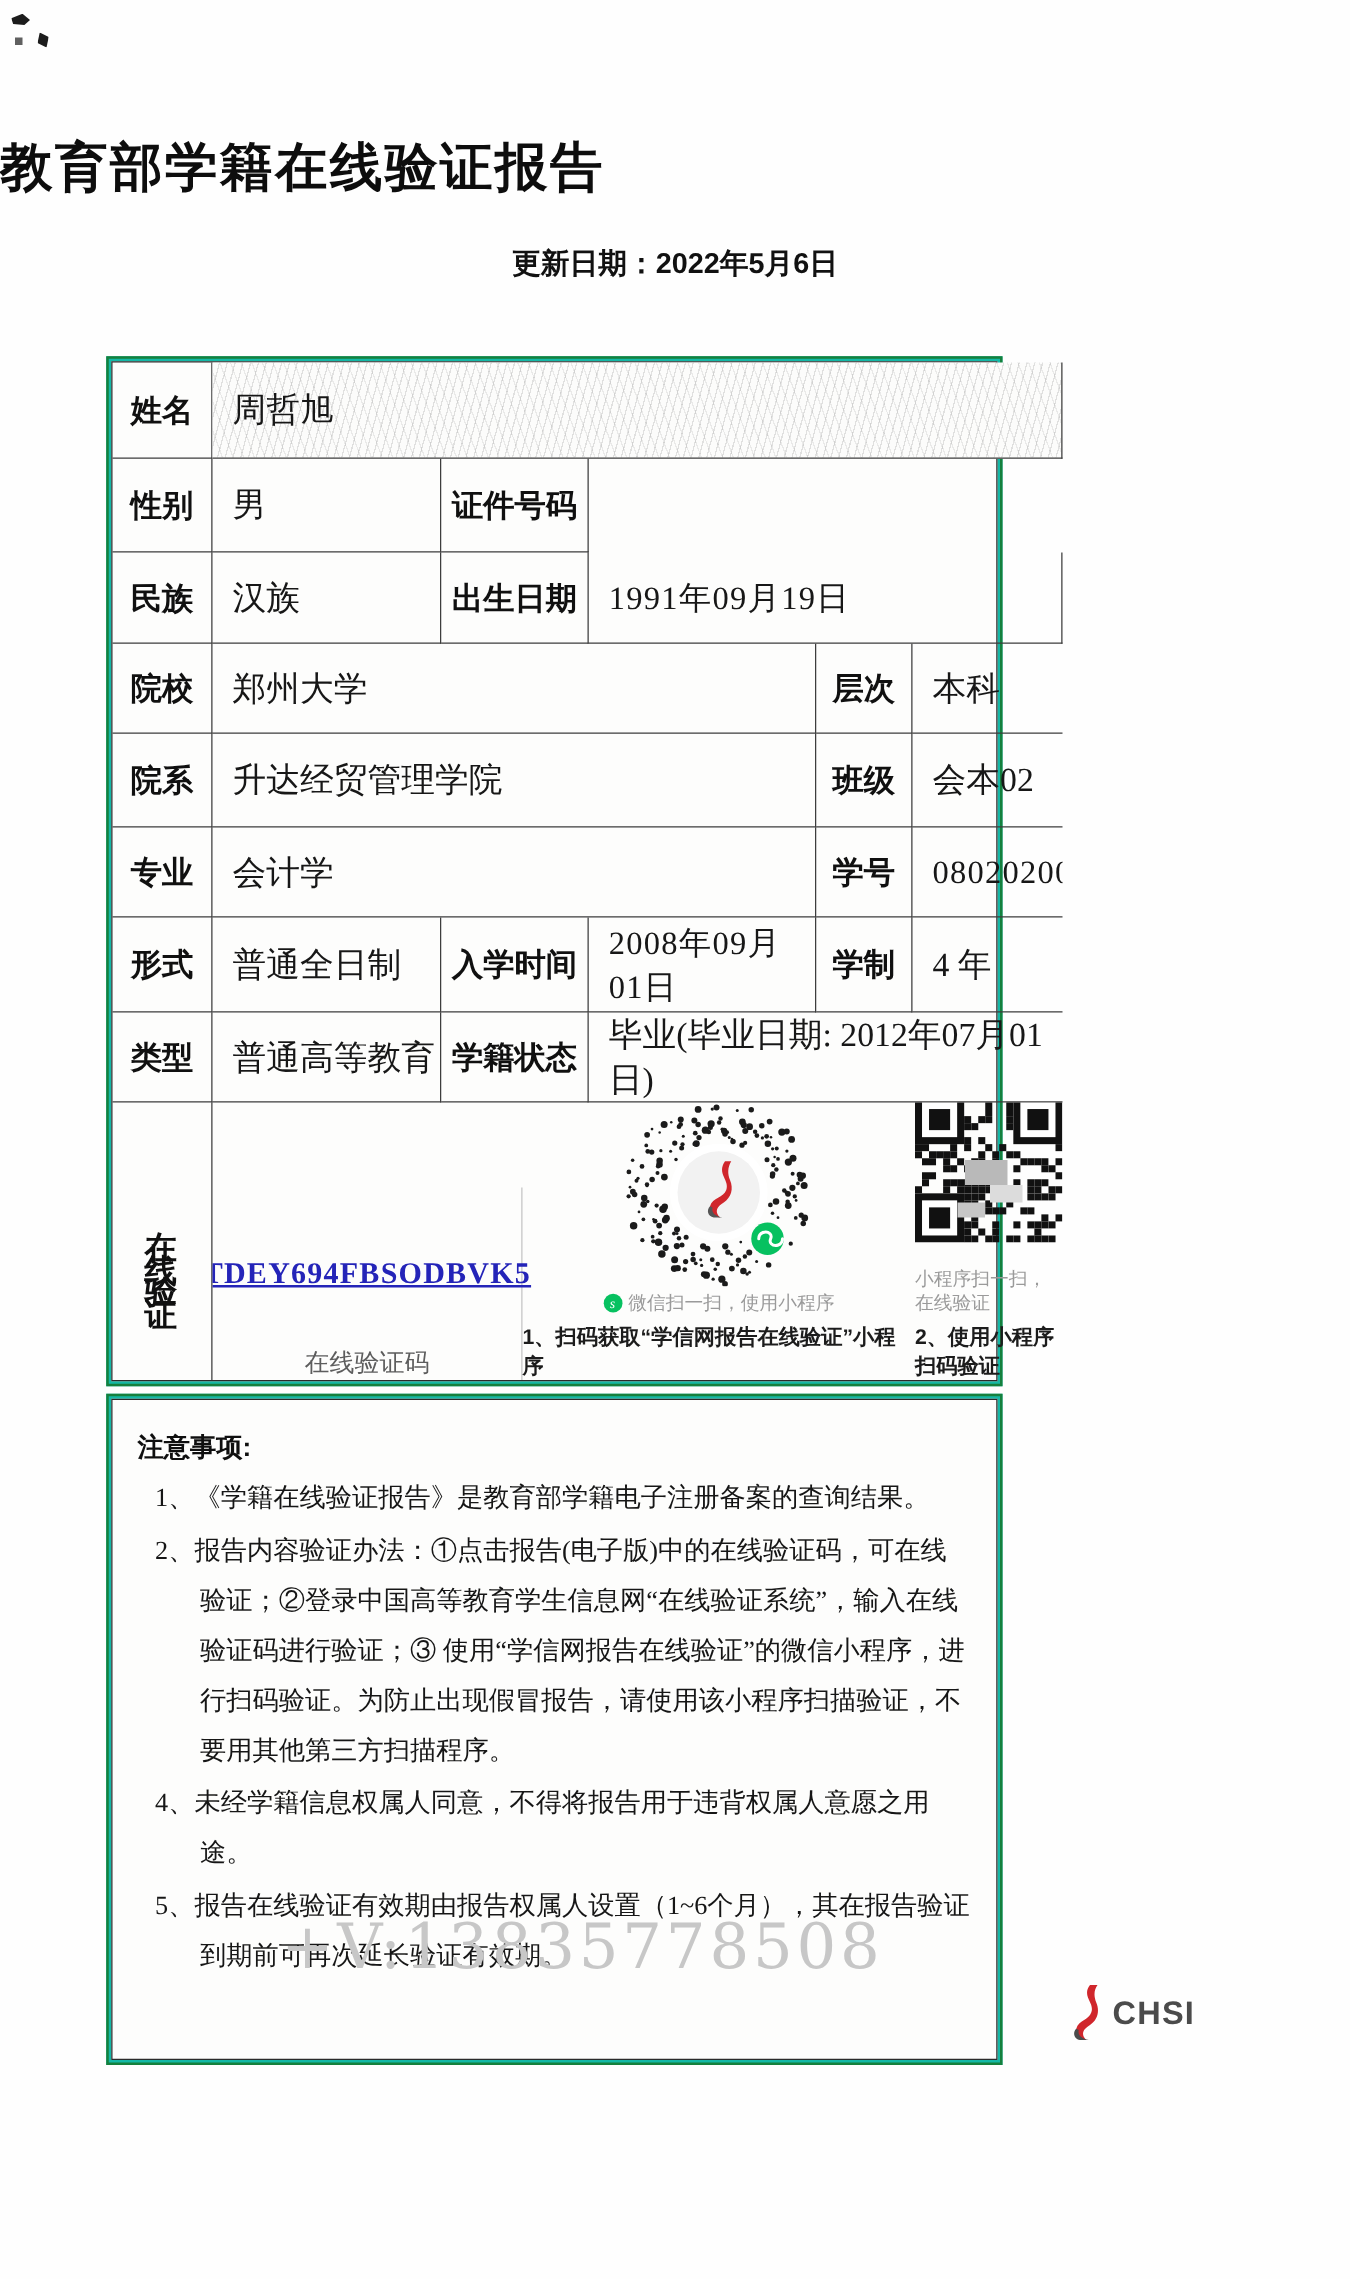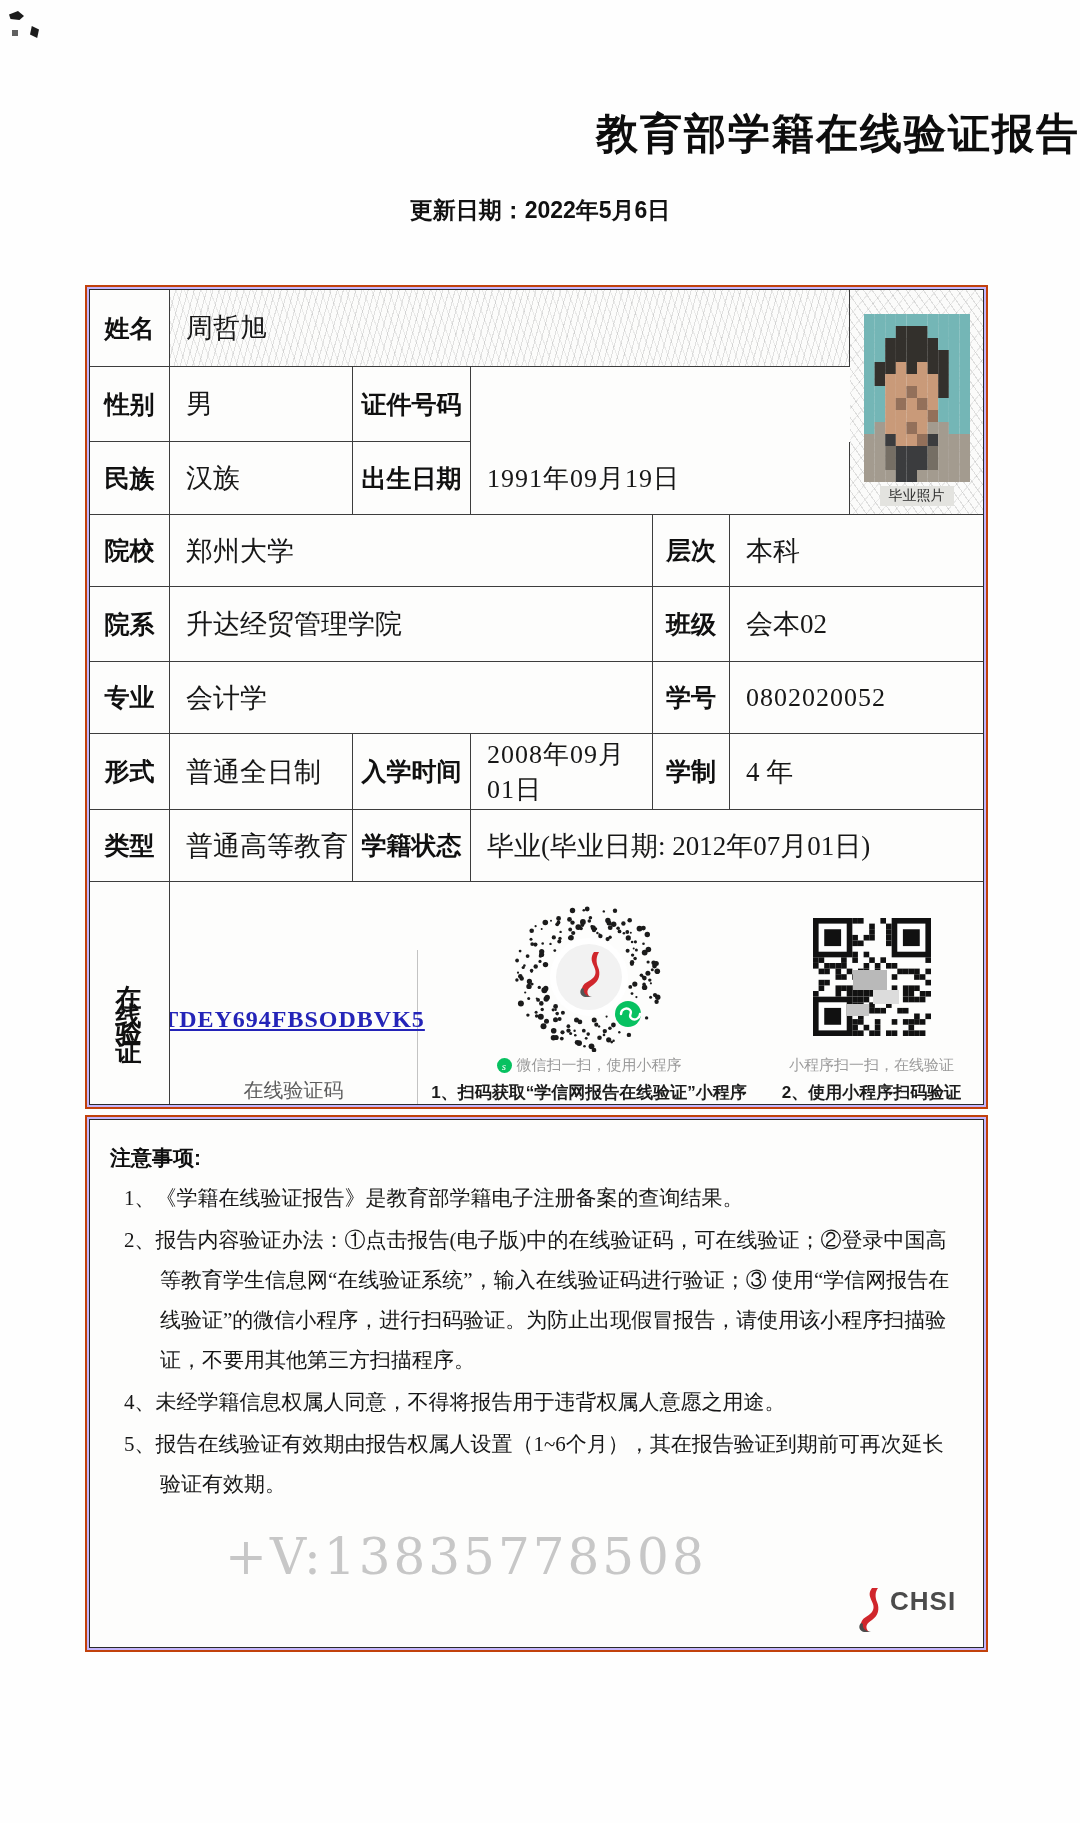--- a/index.html
+++ b/index.html
@@ -5,28 +5,28 @@
   html,body{margin:0;padding:0;background:#ffffff;}
   .page{position:relative;width:1080px;height:1823px;background:#fefefe;overflow:hidden;
         font-family:"Liberation Serif", serif;color:#1a1a1a;}
 
   
   .artifact{position:absolute;background:#1c1c1c;}
   .a1{left:9px;top:11px;width:15px;height:9px;clip-path:polygon(0 40%,60% 0,100% 55%,70% 100%,10% 90%);}
   .a2{left:30px;top:26px;width:9px;height:12px;clip-path:polygon(20% 0,100% 30%,80% 100%,0 70%);}
   .a3{left:12px;top:30px;width:6px;height:6px;opacity:.7;}
 
-  .title{position:absolute;left:0;top:106px;width:100%;text-align:right;
+  .title{position:absolute;left:0;top:106px;width:100%;text-align:left;
          font-family:"Liberation Sans", sans-serif;font-weight:bold;font-size:42px;
          letter-spacing:2px;color:#0d0d0d;margin:0;}
   .update-date{position:absolute;left:0;top:195px;width:100%;text-align:center;
          font-family:"Liberation Sans", sans-serif;font-weight:bold;font-size:23px;color:#111;}
 
   
-  .dbox{position:absolute;left:85px;width:903px;border:2px solid #c2410c;padding:2px;background:#c4b5fd;box-sizing:border-box;}
+  .dbox{position:absolute;left:85px;width:717px;border:2px solid #15803d;padding:2px;background:#14b8a6;box-sizing:border-box;}
   .dbox-inner{border:1px solid #2a2a2a;width:100%;height:100%;box-sizing:border-box;background:#fdfdfc;}
 
   .table-box{top:285px;height:824px;}
   .grid{display:grid;grid-template-columns:80px 183px 118px 182px 77px 120px 1fr;
         grid-template-rows:77px 75px 73px 72px 75px 72px 76px 72px 1fr;}
   .cell{border-right:1px solid #3d3d3d;border-bottom:1px solid #3d3d3d;display:flex;align-items:center;box-sizing:border-box;overflow:hidden;}
   .nbr{border-right:none;} .nbb{border-bottom:none;}
   .lab{justify-content:center;font-family:"Liberation Sans", sans-serif;font-weight:bold;font-size:25px;color:#101010;}
   .val{padding-left:16px;font-size:27px;color:#171717;}
   .mono-num{font-size:26px;letter-spacing:1px;}
@@ -60,21 +60,21 @@
   .v-right .scan-caption{margin-top:20px;}
 
   .notes-box{top:1115px;height:537px;}
   .notes-inner{padding:24px 20px 0 20px;position:relative;}
   .notes-heading{font-family:"Liberation Sans", sans-serif;font-weight:bold;font-size:21px;color:#0f0f0f;}
   .notes-list{margin-top:6px;padding-left:14px;}
   .note-item{font-size:21px;line-height:40px;color:#161616;padding-left:36px;text-indent:-36px;margin-top:2px;}
 
   .watermark{position:absolute;left:225px;top:1528px;font-size:50px;letter-spacing:3px;color:#c7c7c7;
       font-family:"DejaVu Serif", serif;}
-  .chsi{position:absolute;left:852px;top:1588px;display:flex;align-items:flex-start;gap:4px;}
+  .chsi{position:absolute;left:852px;top:1588px;display:flex;align-items:center;gap:4px;}
   .chsi-text{font-family:"Liberation Sans", sans-serif;font-weight:bold;font-size:26px;color:#4b4b4b;letter-spacing:1px;line-height:1;}
 </style>
 </head>
 <body>
 
 <div class="page">
 
   <div class="artifact a1"></div>
   <div class="artifact a2"></div>
   <div class="artifact a3"></div>

